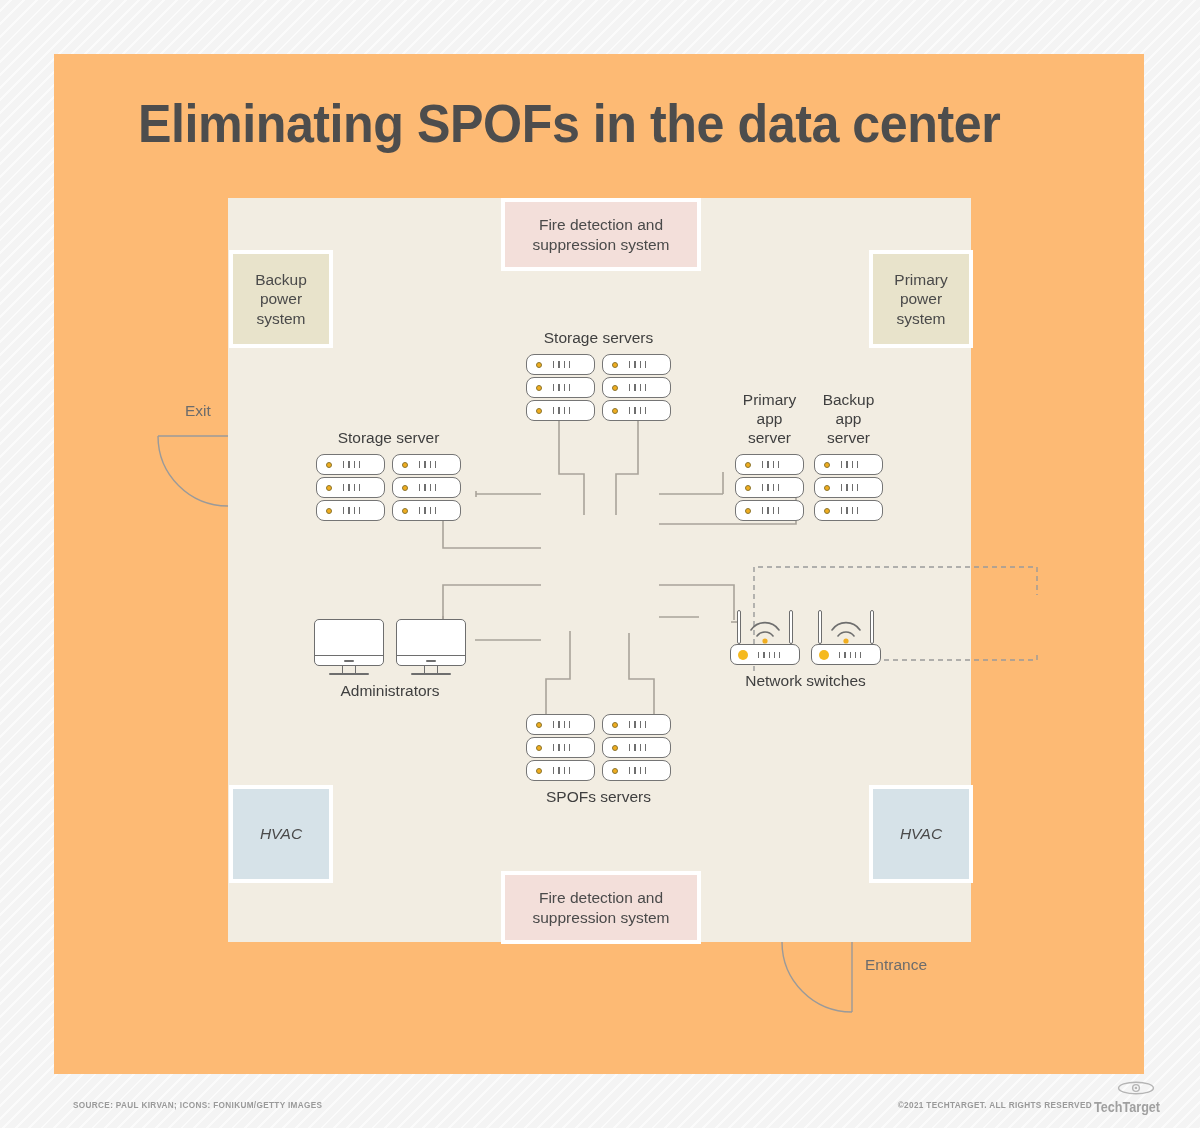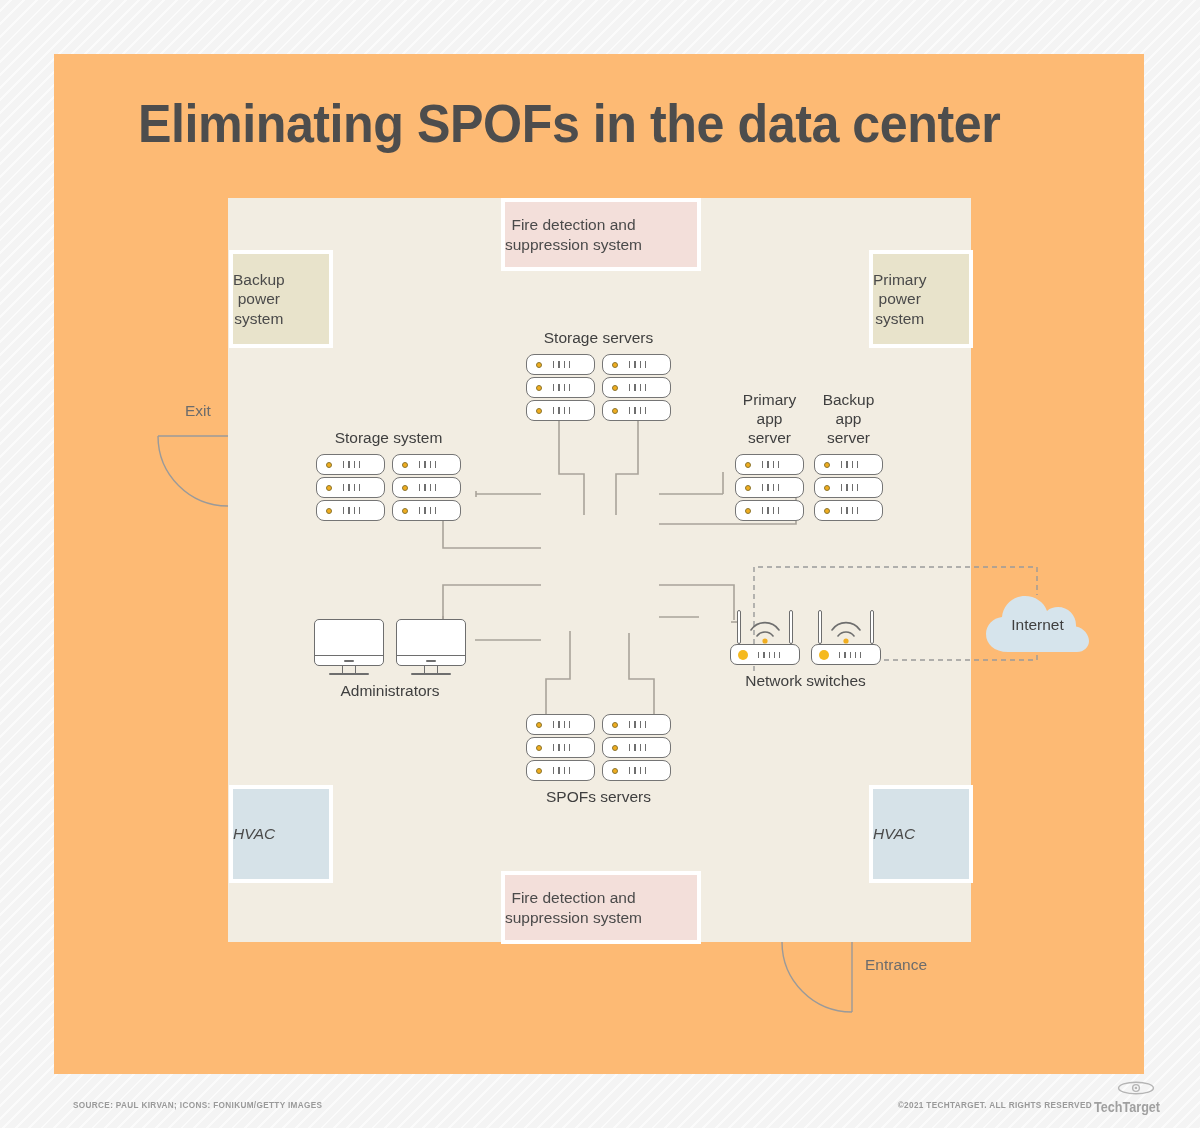--- a/index.html
+++ b/index.html
@@ -62,20 +62,21 @@
     width: 743px;
     height: 744px;
     background: #f2ede2;
   }
 
   
   .facility-box {
     position: absolute;
     display: flex;
     align-items: center;
+    justify-content: center;
     text-align: center;
     font-size: 15.5px;
     line-height: 1.25;
     color: #4a4a4a;
     border: 4px solid #ffffff;
     z-index: 3;
   }
   .box-power  { background: #e8e3cb; }
   .box-fire   { background: #f3dfda; }
   .box-hvac   { background: #d6e2e8; font-style: italic; }
@@ -475,21 +476,21 @@
                 <i></i>
                 <i></i>
                 <i></i>
               </span>
             </div>
         </div>
       </div>
     </div>
 
     <div class="node-group" id="g-storage-devices" style="left:262px; top:400px; width:145px;">
-      <div class="node-label above">Storage system</div>
+      <div class="node-label above">Storage server</div>
       <div class="rack-pair">
         <div class="rack">
           <div class="unit">
               <span class="led"></span>
               <span class="ticks">
                 <i></i>
                 <i></i>
                 <i></i>
                 <i></i>
               </span>
@@ -740,28 +741,20 @@
                 <i></i>
                 <i></i>
                 <i></i>
               </span>
           </div>
         </div>
       </div>
       <div class="node-label below">Network switches</div>
     </div>
 
-    <div id="cloud-group">
-      <svg viewBox="0 0 107 62" width="107" height="62">
-        <path d="M24 58 C10 58 2 50 2 40 C2 31 9 24 18 23 C19 11 29 2 41 2 C51 2 60 8 63 17
-                 C66 14 70 13 74 13 C84 13 92 21 92 31 C92 31.5 92 32 92 32.5
-                 C100 34 105 41 105 47 C105 53 100 58 93 58 Z" fill="#d6e4ec"></path>
-      </svg>
-      <div class="cloud-label">Internet</div>
-    </div>
 
     <div class="door-label" id="label-exit">Exit</div>
     <div class="door-label" id="label-entrance">Entrance</div>
 
   </div>
 </div>
 
 <div id="footer-left">SOURCE: PAUL KIRVAN; ICONS: FONIKUM/GETTY IMAGES</div>
 <div id="footer-right">©2021 TECHTARGET. ALL RIGHTS RESERVED</div>
 <div id="footer-logo">

